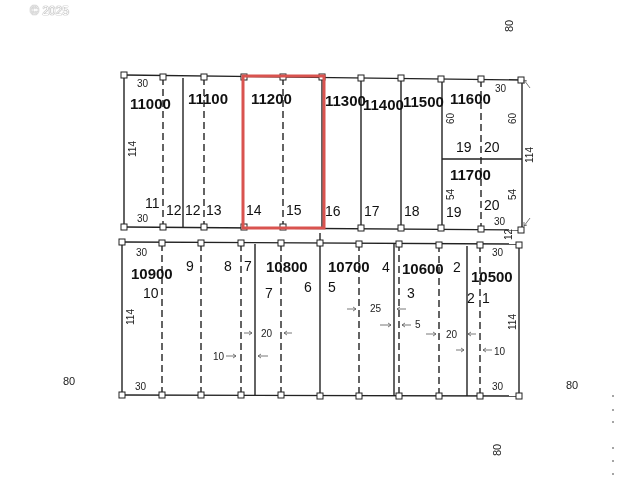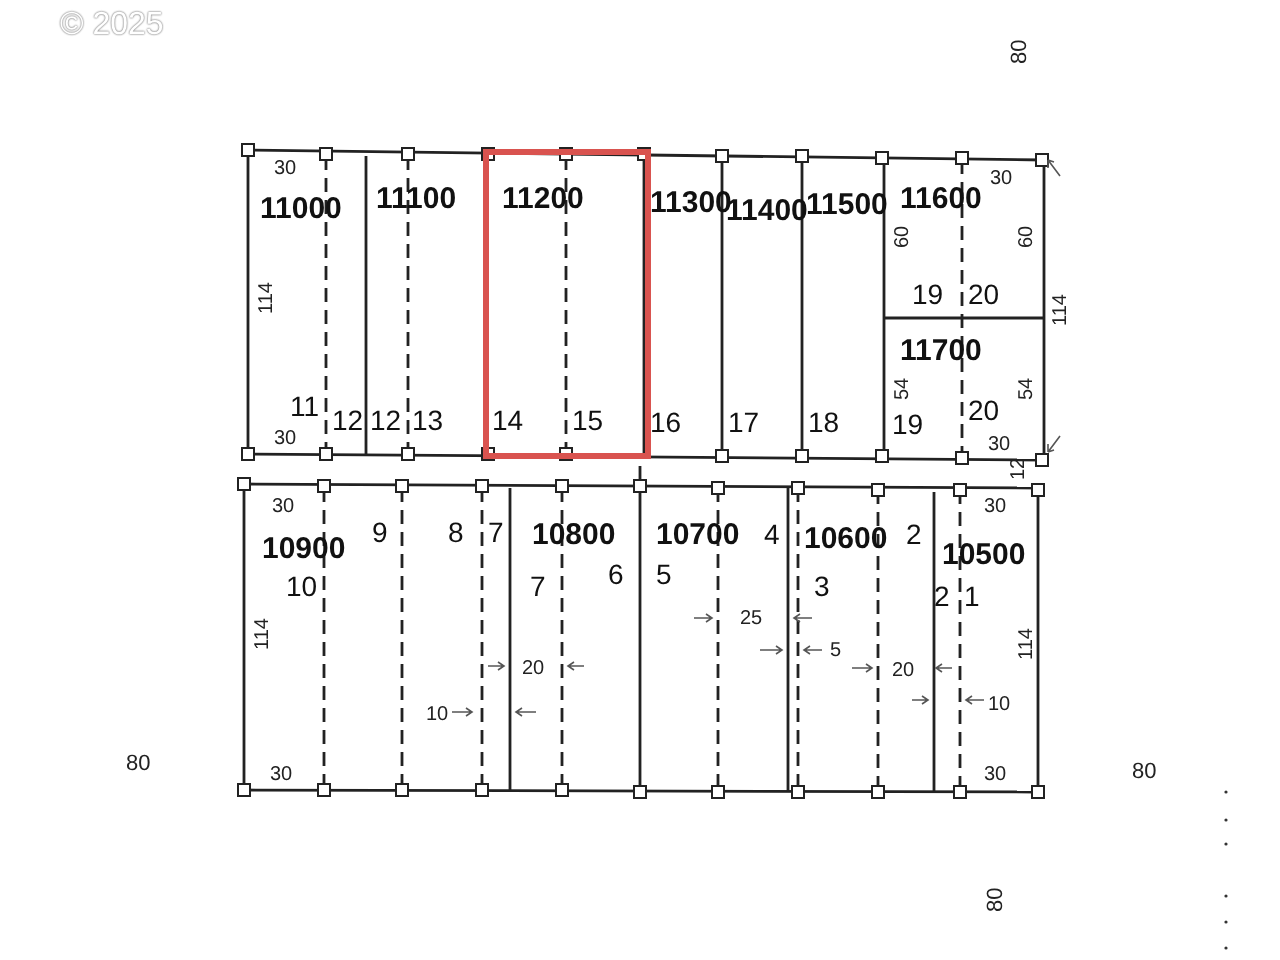--- a/index.html
+++ b/index.html
@@ -1,18 +1,18 @@
 <!DOCTYPE html>
 <html><head>
 <meta charset="utf-8">
 <style>
   html,body{margin:0;padding:0;background:#fff;}
   body{width:640px;height:480px;position:relative;overflow:hidden;font-family:"Liberation Sans",sans-serif;}
   svg{position:absolute;left:0;top:0;}
-  .copyright{position:absolute;left:30px;top:4px;font-size:16px;color:#fff;text-shadow:0 0 1px #888,0 0 1px #888;font-family:"Liberation Sans",sans-serif;}
+  .copyright{position:absolute;left:30px;top:4px;font-size:12px;color:#fff;text-shadow:0 0 1px #888,0 0 1px #888;font-family:"Liberation Sans",sans-serif;}
   .t-parcel{font-family:"Liberation Sans",sans-serif;font-weight:bold;font-size:15px;fill:#111;}
   .t-lot{font-family:"Liberation Sans",sans-serif;font-size:14px;fill:#111;}
   .t-dim{font-family:"Liberation Sans",sans-serif;font-size:10px;fill:#222;}
   .line{stroke:#222;stroke-width:1.4;fill:none;}
   .dash{stroke:#222;stroke-width:1.4;stroke-dasharray:7,4;fill:none;}
   .corner{fill:#fff;stroke:#222;stroke-width:1;}
   .arrow{stroke:#555;stroke-width:0.8;fill:none;}
 </style>
 </head>
 <body>

